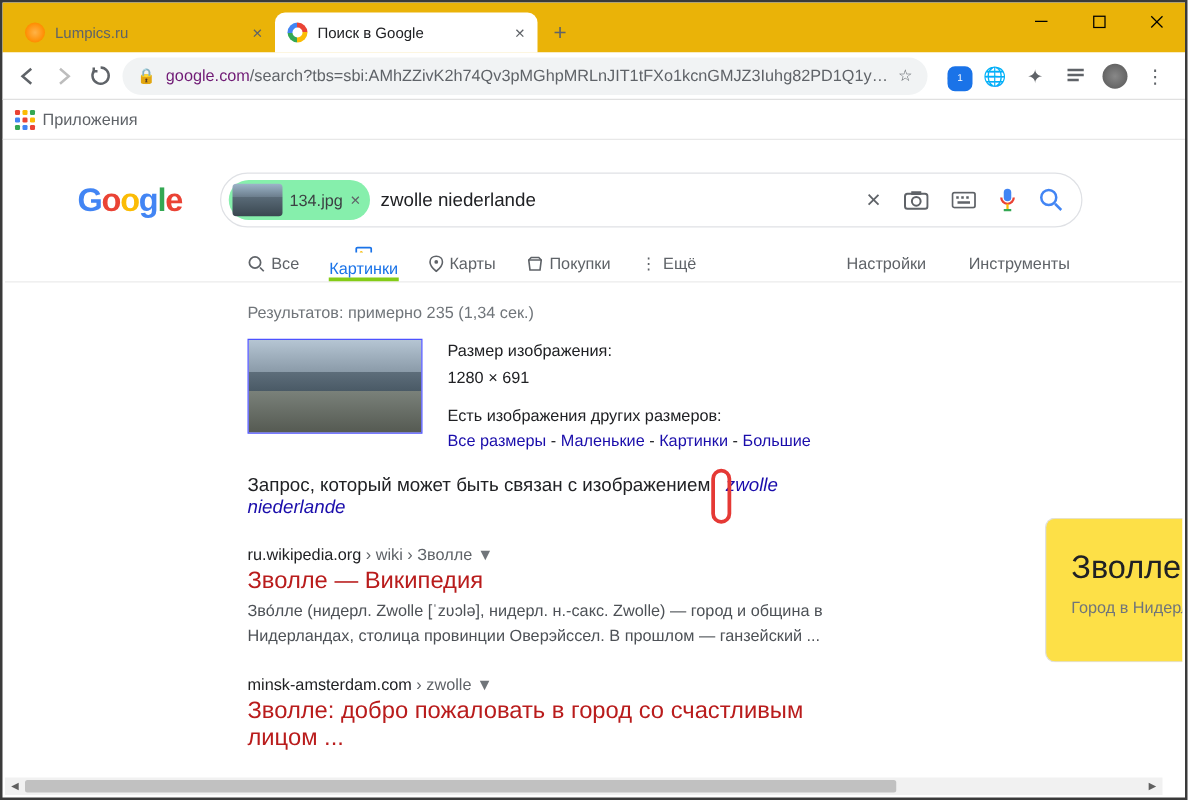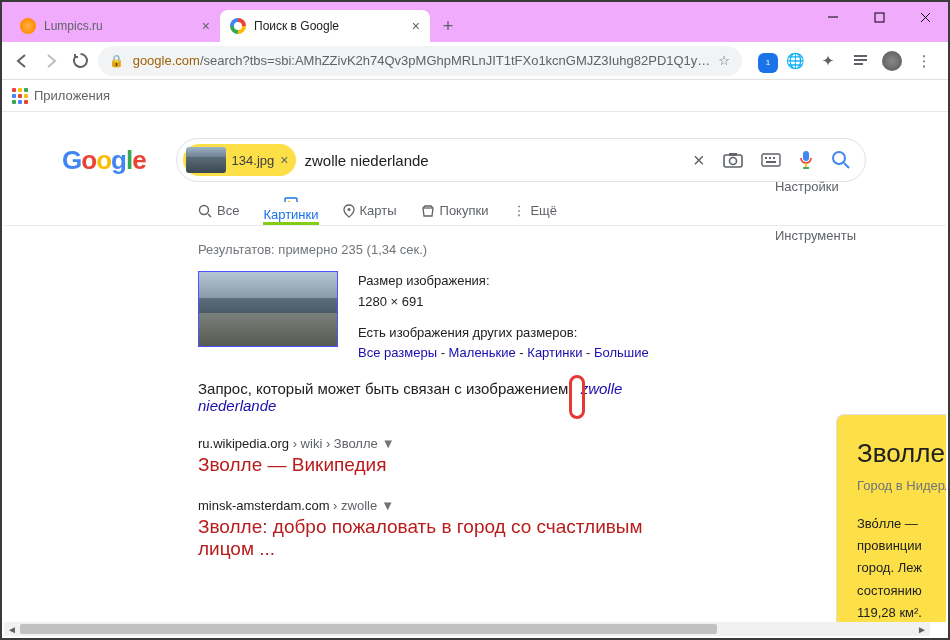--- a/index.html
+++ b/index.html
@@ -1,41 +1,41 @@
 <!DOCTYPE html>
 <html><head>
 <meta charset="utf-8">
 <style>
   * { box-sizing: border-box; margin: 0; padding: 0; }
   html, body { font-family: Arial, sans-serif; font-size: 13px; color: #202124; }
   body { width: 950px; height: 640px; border: 2px solid #3a3a3a; background: #fff; overflow: hidden; position: relative; }
 
   
-  .tabstrip { display: flex; align-items: flex-end; height: 40px; background: #f0abfc; padding-left: 8px; }
+  .tabstrip { display: flex; align-items: flex-end; height: 40px; background: #eab308; padding-left: 8px; }
   .tab { display: flex; align-items: center; gap: 8px; height: 32px; padding: 0 10px; border-radius: 8px 8px 0 0; font-size: 12px; color: #5f6368; width: 210px; position: relative; }
   .tab.active { background: #fff; color: #202124; }
   .tab .favicon { width: 16px; height: 16px; border-radius: 50%; }
   .fav-orange { background: radial-gradient(circle at 50% 50%, #ffb347 0%, #ff8c00 70%); }
   .fav-goog { background: conic-gradient(#ea4335 0 25%, #fbbc05 0 50%, #34a853 0 75%, #4285f4 0 100%); border-radius:50%; position:relative; }
   .fav-goog::after{content:"";position:absolute;inset:4px;background:#fff;border-radius:50%;}
   .tab .tabtitle { flex: 1; white-space: nowrap; overflow: hidden; text-overflow: ellipsis; }
   .tab .tabclose { font-size: 14px; color: #5f6368; }
   .newtab { width:28px; height:28px; display:flex; align-items:center; justify-content:center; font-size:18px; color:#5f6368; margin-left:4px; margin-bottom:2px;}
 
   .win-controls { position:absolute; top:0; right:0; display:flex; height:30px;}
   .win-controls div{ width:46px; display:flex; align-items:center; justify-content:center; color:#000;}
 
   
   .toolbar { display:flex; align-items:center; height:38px; background:#fff; padding:0 8px; border-bottom:1px solid #e0e0e0; gap:6px; }
   .toolbar .nav-btn { width:28px; height:28px; display:flex; align-items:center; justify-content:center; color:#5f6368; border-radius:50%; }
   .nav-btn.disabled{ color:#bdbdbd;}
   .omnibox { flex:1; display:flex; align-items:center; height:30px; background:#f1f3f4; border-radius:15px; padding:0 12px; gap:8px; color:#5f6368; font-size:13px;}
   .omnibox .lock{ font-size:12px; color:#5f6368;}
   .omnibox .url { flex:1; white-space:nowrap; overflow:hidden; text-overflow:ellipsis;}
-  .omnibox .url .host{ color:#a16207;}
+  .omnibox .url .host{ color:#701a75;}
   .ext-icons { display:flex; align-items:center; gap:12px; padding:0 6px;}
   .ext-icons span{ width:20px; height:20px; display:flex; align-items:center; justify-content:center; color:#5f6368; font-size:15px;}
   .ext-red{ color:#d93025; position:relative;}
   .ext-red .badge{position:absolute; bottom:-2px; right:-4px; background:#1a73e8; color:#fff; font-size:8px; border-radius:6px; padding:0 3px;}
   .avatar-dot{width:20px;height:20px;border-radius:50%; background: radial-gradient(circle,#888 0%,#555 100%);}
 
   
   .bookmark-bar { display:flex; align-items:center; height:32px; padding:0 10px; border-bottom:1px solid #e8e8e8; gap:6px; font-size:13px; color:#5f6368;}
   .apps-icon{ width:16px; height:16px; display:grid; grid-template-columns:repeat(3,4px); grid-template-rows:repeat(3,4px); gap:2px;}
   .apps-icon i{ background:#999; border-radius:1px;}
@@ -44,32 +44,32 @@
   .apps-icon i:nth-child(7){background:#34a853;} .apps-icon i:nth-child(8){background:#4285f4;} .apps-icon i:nth-child(9){background:#ea4335;}
 
   
   .content { position:absolute; left:2px; right:2px; top:112px; bottom:16px; overflow:hidden; background:#fff;}
   .goog-header{ display:flex; align-items:center; padding:24px 24px 0 58px; gap:30px;}
   .goog-logo{ font-size:26px; font-weight:600; letter-spacing:-1px; display:flex;}
   .goog-logo span:nth-child(1){color:#4285f4;} .goog-logo span:nth-child(2){color:#ea4335;} .goog-logo span:nth-child(3){color:#fbbc05;}
   .goog-logo span:nth-child(4){color:#4285f4;} .goog-logo span:nth-child(5){color:#34a853;} .goog-logo span:nth-child(6){color:#ea4335;}
 
   .searchbox{ flex:1; max-width:690px; height:44px; border:1px solid #dfe1e5; border-radius:22px; display:flex; align-items:center; padding:0 14px 0 6px; gap:8px;}
-  .img-chip{ display:flex; align-items:center; gap:6px; background:#fde047; border-radius:16px; height:32px; padding:0 8px 0 3px; font-size:13px; color:#3c4043;}
+  .img-chip{ display:flex; align-items:center; gap:6px; background:#86efac; border-radius:16px; height:32px; padding:0 8px 0 3px; font-size:13px; color:#3c4043;}
   .img-chip .thumb{ width:40px; height:26px; border-radius:3px; background:linear-gradient(180deg,#9db5c9 0%,#6d7f8e 40%,#5a6b78 40%,#3a4750 100%);}
   .img-chip .chipclose{ color:#5f6368; font-size:14px;}
   .search-text{ flex:1; border:none; outline:none; font-size:15px; color:#202124;}
   .sb-icons{ display:flex; align-items:center; gap:18px;}
   .sb-icons span{ font-size:17px; color:#5f6368; }
   .sb-search{ color:#4285f4 !important; font-size:19px !important;}
 
   .tabsnav{ display:flex; align-items:center; gap:24px; padding:14px 0 0 194px; font-size:13px; color:#5f6368; border-bottom:1px solid #ebebeb; height:44px;}
   .tabsnav .tnav{ display:flex; align-items:center; gap:5px; height:100%; }
   .tabsnav .tnav.active{ color:#1a73e8; border-bottom:3px solid #84cc16;flex-direction:column;}
-  .tabsnav .right{ margin-left:auto; display:flex; gap:34px; padding-right:90px;flex-direction:column;}
+  .tabsnav .right{ margin-left:auto; display:flex; gap:34px; padding-right:90px;}
 
   .results{ padding:16px 0 0 194px; max-width:680px;}
   .stats{ color:#70757a; font-size:13px; margin-bottom:14px;}
   .img-info{ display:flex; gap:20px; margin-bottom:16px;}
   .preview{ width:140px; height:76px; border:1px solid #4d52ff; background:linear-gradient(180deg,#b5c5d3 0%, #8a9aa8 35%, #5d6d7a 35%, #4a5a66 55%, #7a817a 55%, #555a52 100%);}
   .img-meta{ font-size:13px; line-height:1.6;}
   .img-meta a{ color:#1a0dab; text-decoration:none;}
   .related-q{ font-size:15px; color:#202124; margin-bottom:22px;}
   .related-q .link{ color:#1a0dab; font-style:italic; position:relative; padding:1px 4px;}
   .circle-highlight{ position:absolute; border:3px solid #e53935; border-radius:14px; left:-8px; right:-8px; top:-4px; bottom:-4px; pointer-events:none;}
@@ -302,40 +302,34 @@
         <span>zwolle niederlande</span>
         <span class="circle-highlight"></span>
       </span>
     </div>
 
     <div class="result">
       <div class="crumb">
         <span>ru.wikipedia.org</span><span class="grey"> › wiki › Зволле</span><span class="drop">▼</span>
       </div>
       <h3>Зволле — Википедия</h3>
+      <div class="snip">Зво́лле (нидерл. Zwolle [ˈzʋɔlə], нидерл. н.-сакс. Zwolle) — город и община в Нидерландах, столица провинции Оверэйссел. В прошлом — ганзейский ...</div>
     </div>
 
     <div class="result">
       <div class="crumb">
         <span>minsk-amsterdam.com</span><span class="grey"> › zwolle</span><span class="drop">▼</span>
       </div>
       <h3>Зволле: добро пожаловать в город со счастливым лицом ...</h3>
     </div>
   </div>
 
   <div class="knowledge">
     <h2>Зволле</h2>
     <div class="sub">Город в Нидерландах</div>
-    <div class="body">
-      <div>Зво́лле —</div>
-      <div>провинции</div>
-      <div>город. Леж</div>
-      <div>состоянию</div>
-      <div>119,28 км².</div>
-    </div>
 
   </div>
 
 </div>
 
 <div class="hscroll">
   <div class="arrow">◄</div>
   <div class="track">
       <div class="thumb"></div>
     </div>

